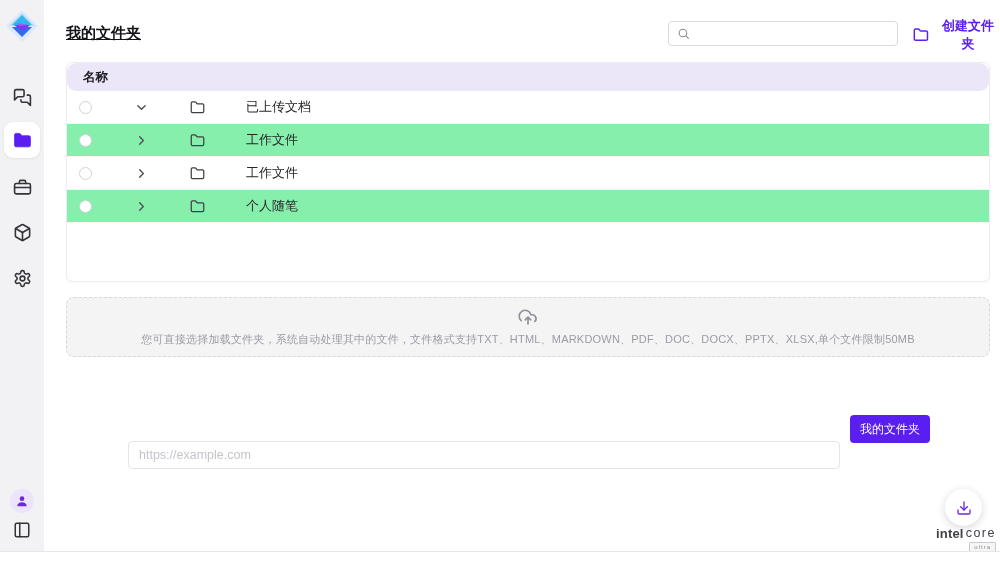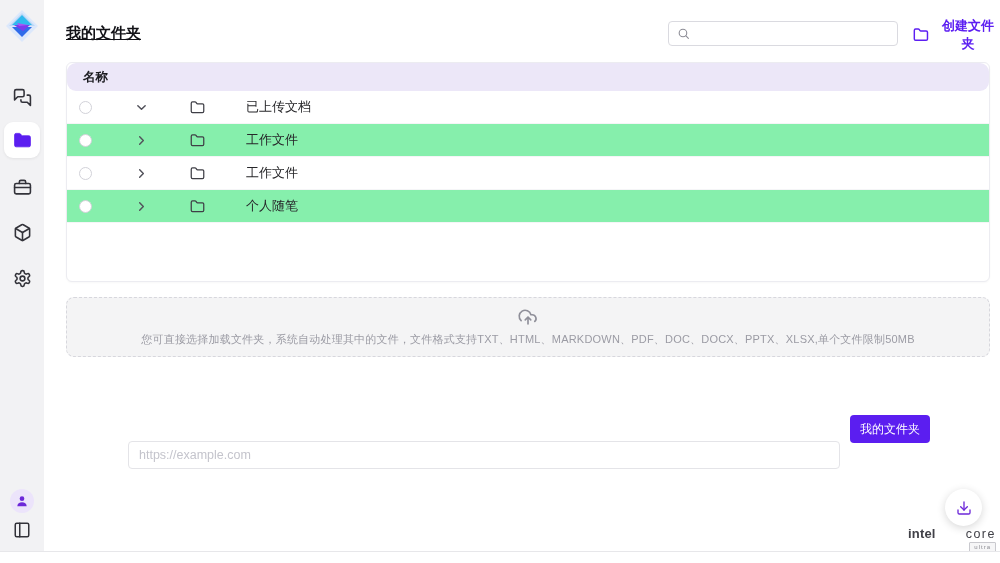--- a/index.html
+++ b/index.html
@@ -46,23 +46,23 @@
 
   
   .url-input { position:absolute; left:128px; top:415px; width:712px; height:28px; border:1px solid #e4e4e8; border-radius:4px; padding:0 10px; font-size:12.5px; color:#3f3f46; outline:none; background:#fff; font-family:"Liberation Sans","DejaVu Sans",sans-serif;margin-top:26px; }
   .url-input::placeholder { color:#c4c4cc; }
   .fetch-btn { position:absolute; left:850px; top:415px; width:80px; height:28px; background:#5b1ef0; color:#fff; border:none; border-radius:4px; font-size:12px; display:flex; align-items:center; justify-content:center; cursor:pointer; font-family:inherit; }
 
   
   .fab { position:absolute; left:945px; top:489px; width:37px; height:37px; border-radius:50%; background:#fff; box-shadow:0 2px 8px rgba(0,0,0,.16); display:flex; align-items:center; justify-content:center; cursor:pointer; }
   .fab svg { stroke:#6d28d9; }
   .intel { position:absolute; left:928px; top:526px; width:68px; display:flex; flex-direction:column; align-items:flex-end; }
-  .intel-line { display:flex; align-items:flex-end; gap:2px; color:#404047; }
+  .intel-line { display:flex; align-items:flex-start; gap:2px; color:#404047; }
   .intel-word { font-size:13px; font-weight:bold; letter-spacing:.2px; }
-  .core-word { font-size:12.5px; letter-spacing:1.5px; font-weight:400;margin-left:28px; }
+  .core-word { font-size:12.5px; letter-spacing:1.5px; font-weight:400; }
   .ultra-badge { margin-top:1px; font-size:6px; line-height:8px; color:#8c8c93; border:1px solid #c9c9ce; background:#f6f6f7; padding:0 4px; border-radius:1px; letter-spacing:1px; }
 </style>
 </head>
 <body>
 
 <div class="app">
 
   <div class="sidebar">
     <svg class="logo" viewBox="0 0 36 36">
       <polygon points="18,2 34,18 18,34 2,18" fill="#dce8fb"></polygon>

